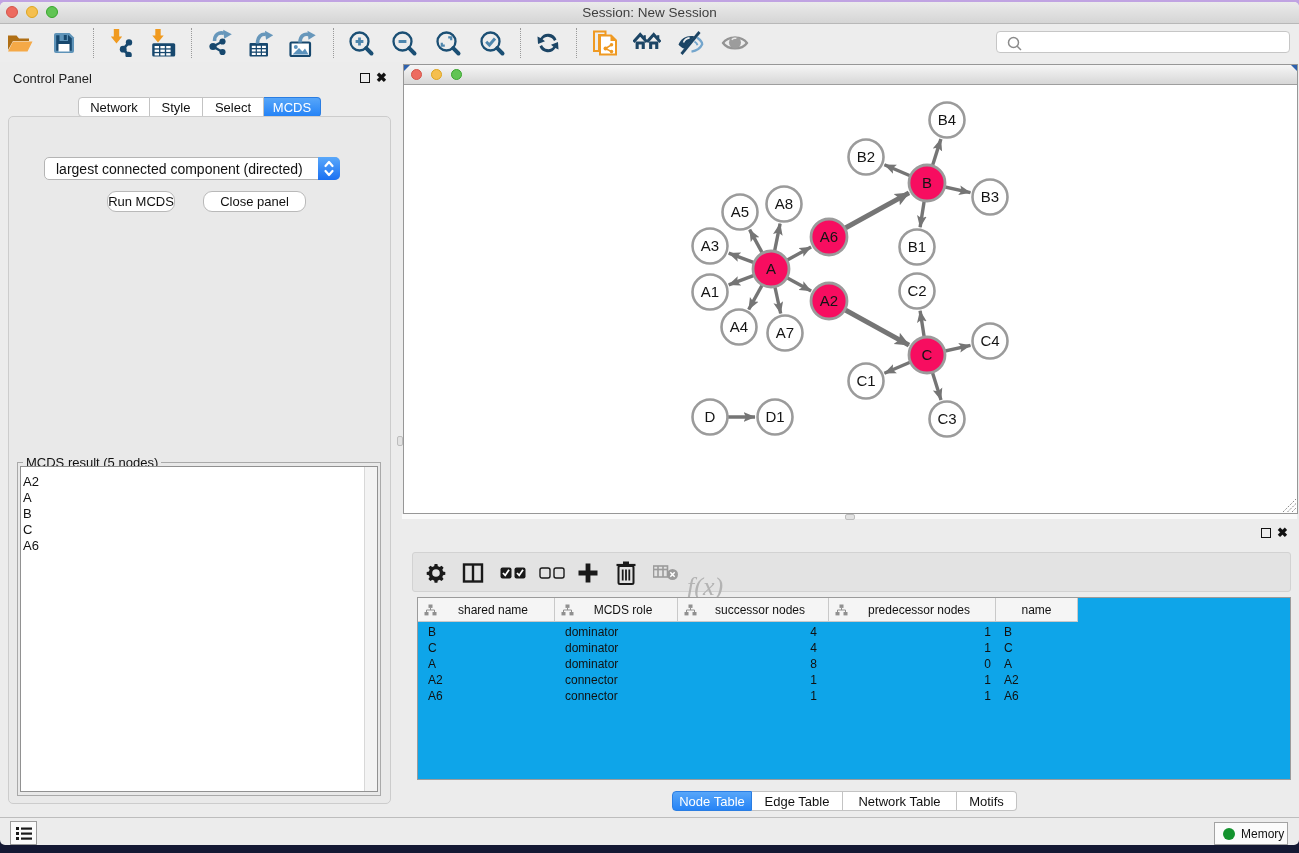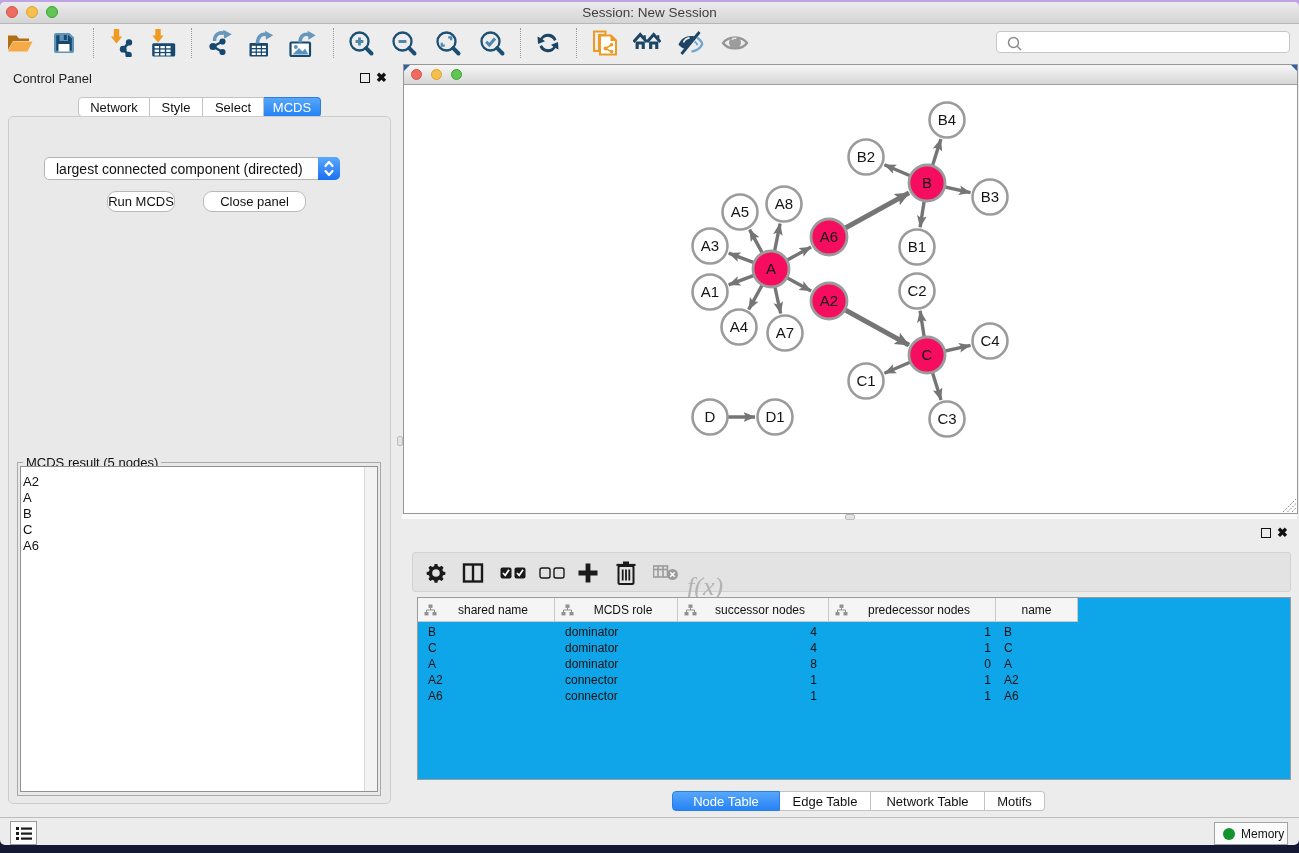--- a/index.html
+++ b/index.html
@@ -497,21 +497,21 @@
     <div class="trow num" style="left:411px; top:58px; width:162px;">0</div>
     <div class="trow num" style="left:411px; top:74px; width:162px;">1</div>
     <div class="trow num" style="left:411px; top:90px; width:162px;">1</div>
     <div class="trow" style="left:586px; top:26px;">B</div>
     <div class="trow" style="left:586px; top:42px;">C</div>
     <div class="trow" style="left:586px; top:58px;">A</div>
     <div class="trow" style="left:586px; top:74px;">A2</div>
     <div class="trow" style="left:586px; top:90px;">A6</div>
   </div>
   <div id="btabs">
-    <div class="tab first sel" style="width:108px;">Node Table</div>
+    <div class="tab first sel" style="width:80px;">Node Table</div>
     <div class="tab" style="width:91px;">Edge Table</div>
     <div class="tab" style="width:114px;">Network Table</div>
     <div class="tab last" style="width:60px;">Motifs</div>
   </div>
 
   <div id="statusdiv"></div>
   <div id="listbtn">
       <svg style="position:absolute;left:5px;top:4px;" width="16" height="15" viewBox="0 0 16 15">
         <g fill="#1a1a1a">
           <rect x="0" y="1" width="3" height="3"></rect>

